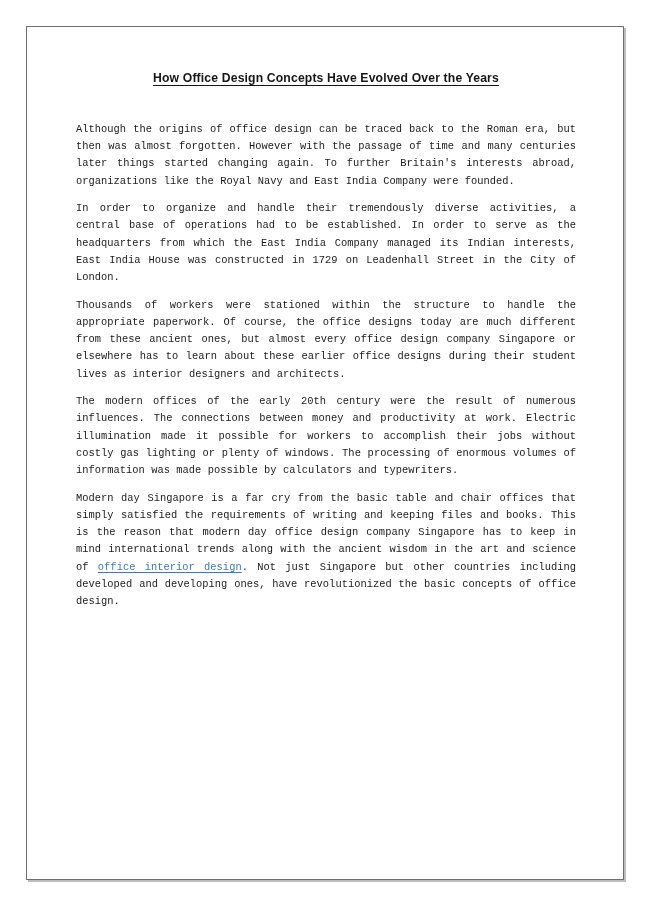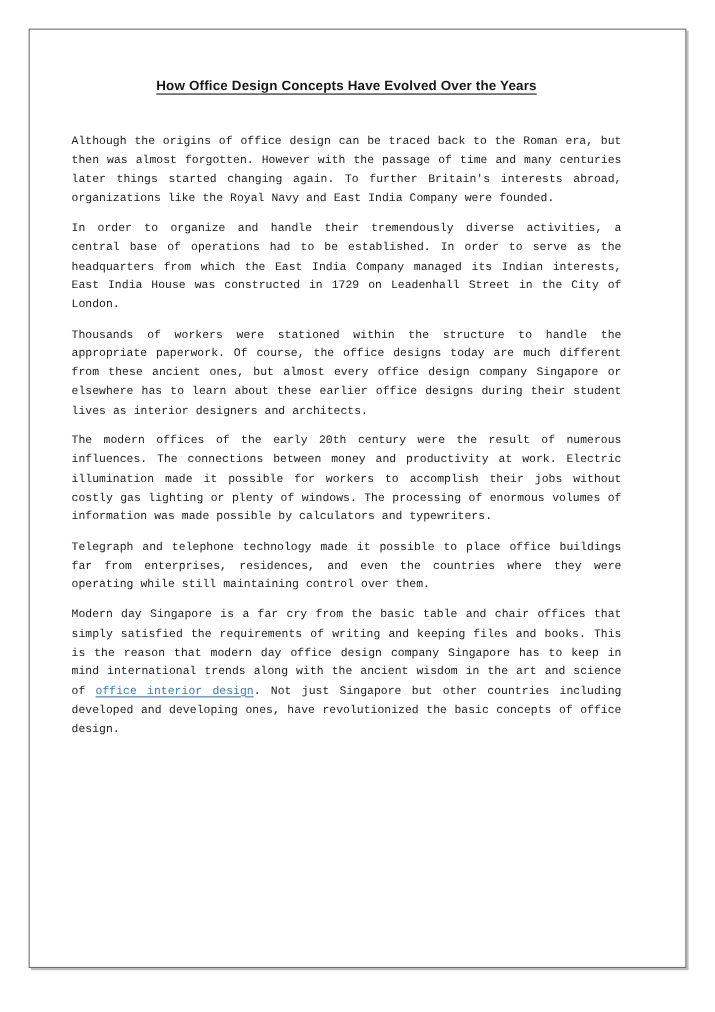--- a/index.html
+++ b/index.html
@@ -21,21 +21,21 @@
     width: 598px;
     height: 854px;
     background: #ffffff;
     border: 1px solid #6e6e6e;
     box-sizing: border-box;
     box-shadow: 2px 2px 0 0 #bdbdbd;
   }
 
   .doc-body {
     position: absolute;
-    left: 38px;
+    left: 49px;
     top: 44px;
     width: 500px;
   }
 
   .doc-title {
     text-align: center;
     font-size: 12.2px;
     font-weight: bold;
     color: #161616;
     letter-spacing: 0.15px;
@@ -73,18 +73,17 @@
     <h1 class="doc-title">How Office Design Concepts Have Evolved Over the Years</h1>
 
     <p class="para">Although the origins of office design can be traced back to the Roman era, but then was almost forgotten. However with the passage of time and many centuries later things started changing again. To further Britain's interests abroad, organizations like the Royal Navy and East India Company were founded.</p>
 
     <p class="para">In order to organize and handle their tremendously diverse activities, a central base of operations had to be established. In order to serve as the headquarters from which the East India Company managed its Indian interests, East India House was constructed in 1729 on Leadenhall Street in the City of London.</p>
 
     <p class="para">Thousands of workers were stationed within the structure to handle the appropriate paperwork. Of course, the office designs today are much different from these ancient ones, but almost every office design company Singapore or elsewhere has to learn about these earlier office designs during their student lives as interior designers and architects.</p>
 
     <p class="para">The modern offices of the early 20th century were the result of numerous influences. The connections between money and productivity at work. Electric illumination made it possible for workers to accomplish their jobs without costly gas lighting or plenty of windows. The processing of enormous volumes of information was made possible by calculators and typewriters.</p>
 
-    <p class="para">Telegraph and telephone technology made it possible to place office buildings far from enterprises, residences, and even the countries where they were operating while still maintaining control over them.</p>
 
     <p class="para"><span>Modern day Singapore is a far cry from the basic table and chair offices that simply satisfied the requirements of writing and keeping files and books. This is the reason that modern day office design company Singapore has to keep in mind international trends along with the ancient wisdom in the art and science of </span><a class="doc-link">office interior design</a><span>. Not just Singapore but other countries including developed and developing ones, have revolutionized the basic concepts of office design.</span></p>
 
   </div>
 </div>
 
 </body></html>

